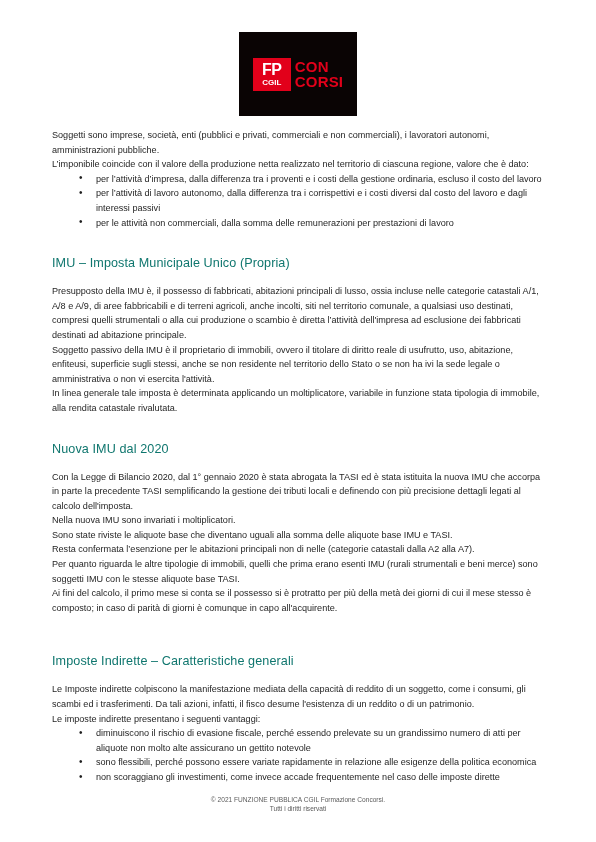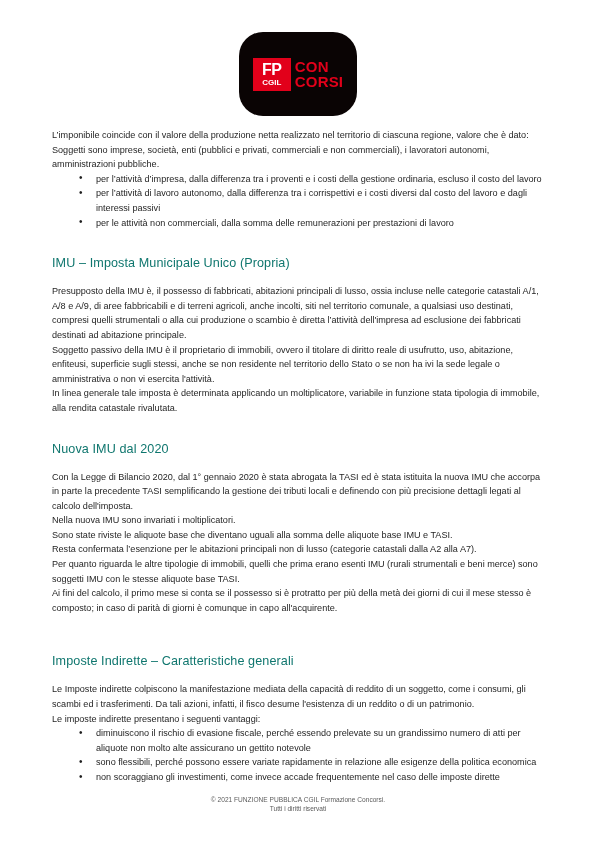--- a/index.html
+++ b/index.html
@@ -31,21 +31,20 @@
     padding-top: 32px;
   }
   .logo-box {
     width: 118px;
     height: 84px;
     background: #0a0404;
     display: flex;
     align-items: center;
     justify-content: center;
     gap: 4px;
-    border-radius: 24px;
   }
   .logo-mark {
     background: #e2001a;
     width: 38px;
     height: 33px;
     display: flex;
     flex-direction: column;
     align-items: center;
     justify-content: center;
     line-height: 1;
@@ -148,22 +147,22 @@
       </div>
       <div class="logo-words">
         <span>CON</span>
         <span>CORSI</span>
       </div>
     </div>
   </div>
 
   <div class="content">
 
+    <p class="body">Soggetti sono imprese, società, enti (pubblici e privati, commerciali e non commerciali), i lavoratori autonomi, amministrazioni pubbliche.</p>
     <p class="body">L’imponibile coincide con il valore della produzione netta realizzato nel territorio di ciascuna regione, valore che è dato:</p>
-    <p class="body">Soggetti sono imprese, società, enti (pubblici e privati, commerciali e non commerciali), i lavoratori autonomi, amministrazioni pubbliche.</p>
 
     <ul class="bullets">
       <li>per l’attività d’impresa, dalla differenza tra i proventi e i costi della gestione ordinaria, escluso il costo del lavoro</li>
       <li>per l’attività di lavoro autonomo, dalla differenza tra i corrispettivi e i costi diversi dal costo del lavoro e dagli interessi passivi</li>
       <li>per le attività non commerciali, dalla somma delle remunerazioni per prestazioni di lavoro</li>
     </ul>
 
 
     <div class="gap-lg"></div>
 
@@ -177,21 +176,21 @@
 
     <div class="gap-lg"></div>
 
     <h2 class="heading">Nuova IMU dal 2020</h2>
 
     <div class="gap-md"></div>
 
     <p class="body">Con la Legge di Bilancio 2020, dal 1° gennaio 2020 è stata abrogata la TASI ed è stata istituita la nuova IMU che accorpa in parte la precedente TASI semplificando la gestione dei tributi locali e definendo con più precisione dettagli legati al calcolo dell'imposta.</p>
     <p class="body">Nella nuova IMU sono invariati i moltiplicatori.</p>
     <p class="body">Sono state riviste le aliquote base che diventano uguali alla somma delle aliquote base IMU e TASI.</p>
-    <p class="body">Resta confermata l’esenzione per le abitazioni principali non di lusso (categorie catastali dalla A2 alla A7).</p>
+    <p class="body">Resta confermata l’esenzione per le abitazioni principali non di nelle (categorie catastali dalla A2 alla A7).</p>
     <p class="body">Per quanto riguarda le altre tipologie di immobili, quelli che prima erano esenti IMU (rurali strumentali e beni merce) sono soggetti IMU con le stesse aliquote base TASI.</p>
     <p class="body">Ai fini del calcolo, il primo mese si conta se il possesso si è protratto per più della metà dei giorni di cui il mese stesso è composto; in caso di parità di giorni è comunque in capo all'acquirente.</p>
 
     <div class="gap-lg"></div>
     <div class="gap-md"></div>
 
     <h2 class="heading">Imposte Indirette – Caratteristiche generali</h2>
 
     <div class="gap-md"></div>
 

